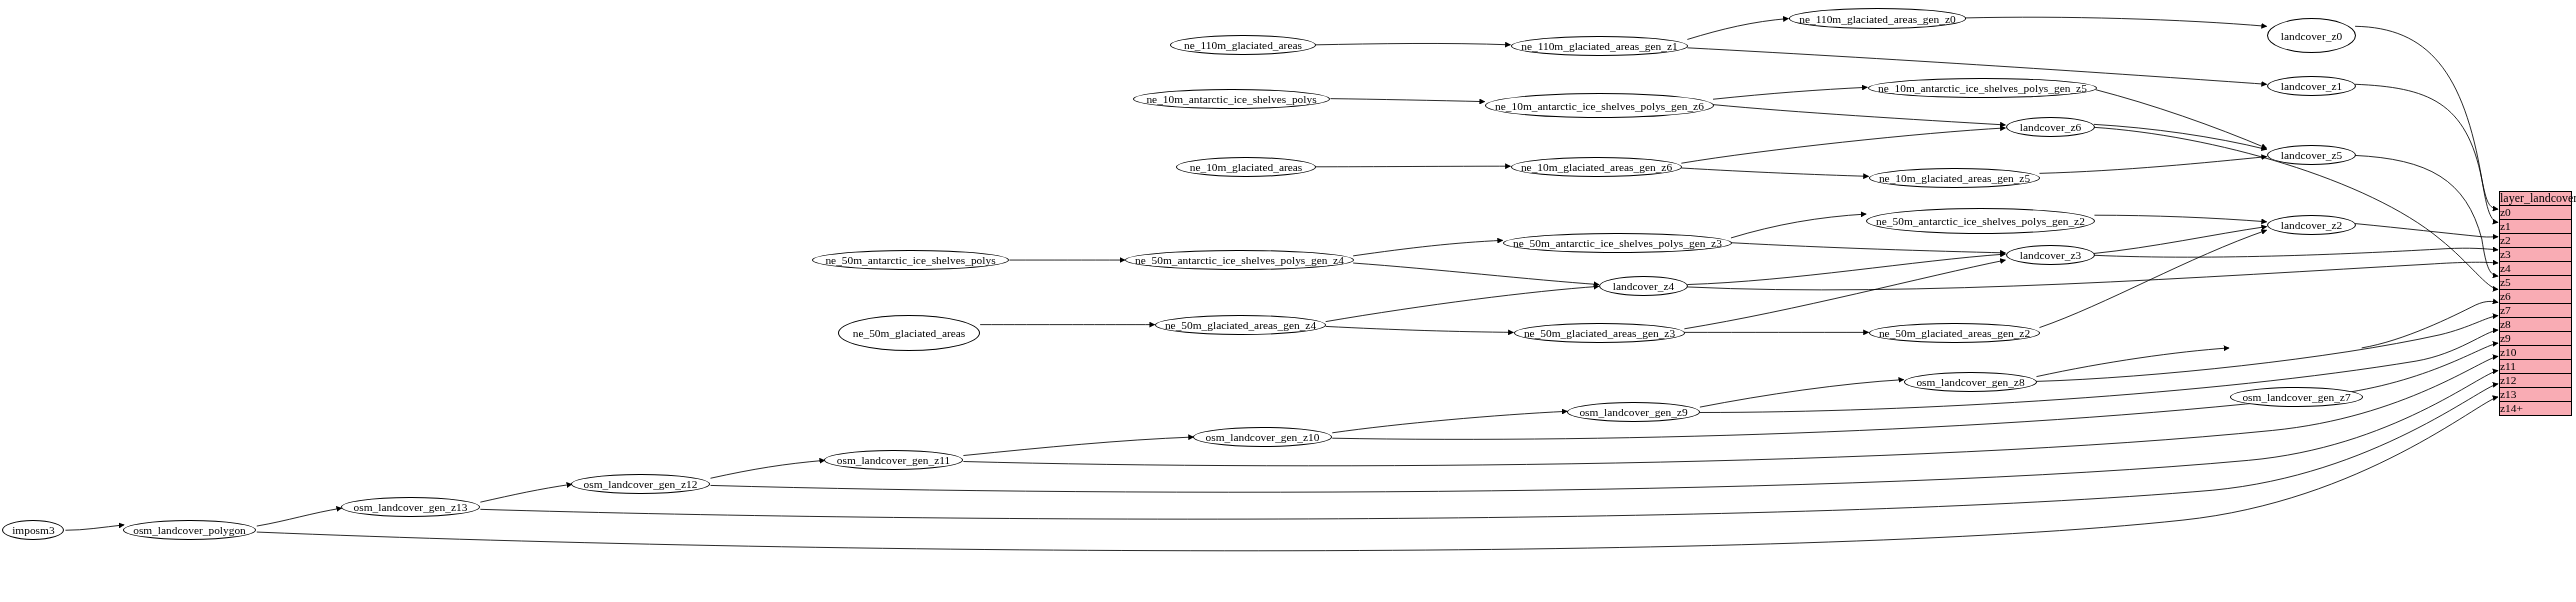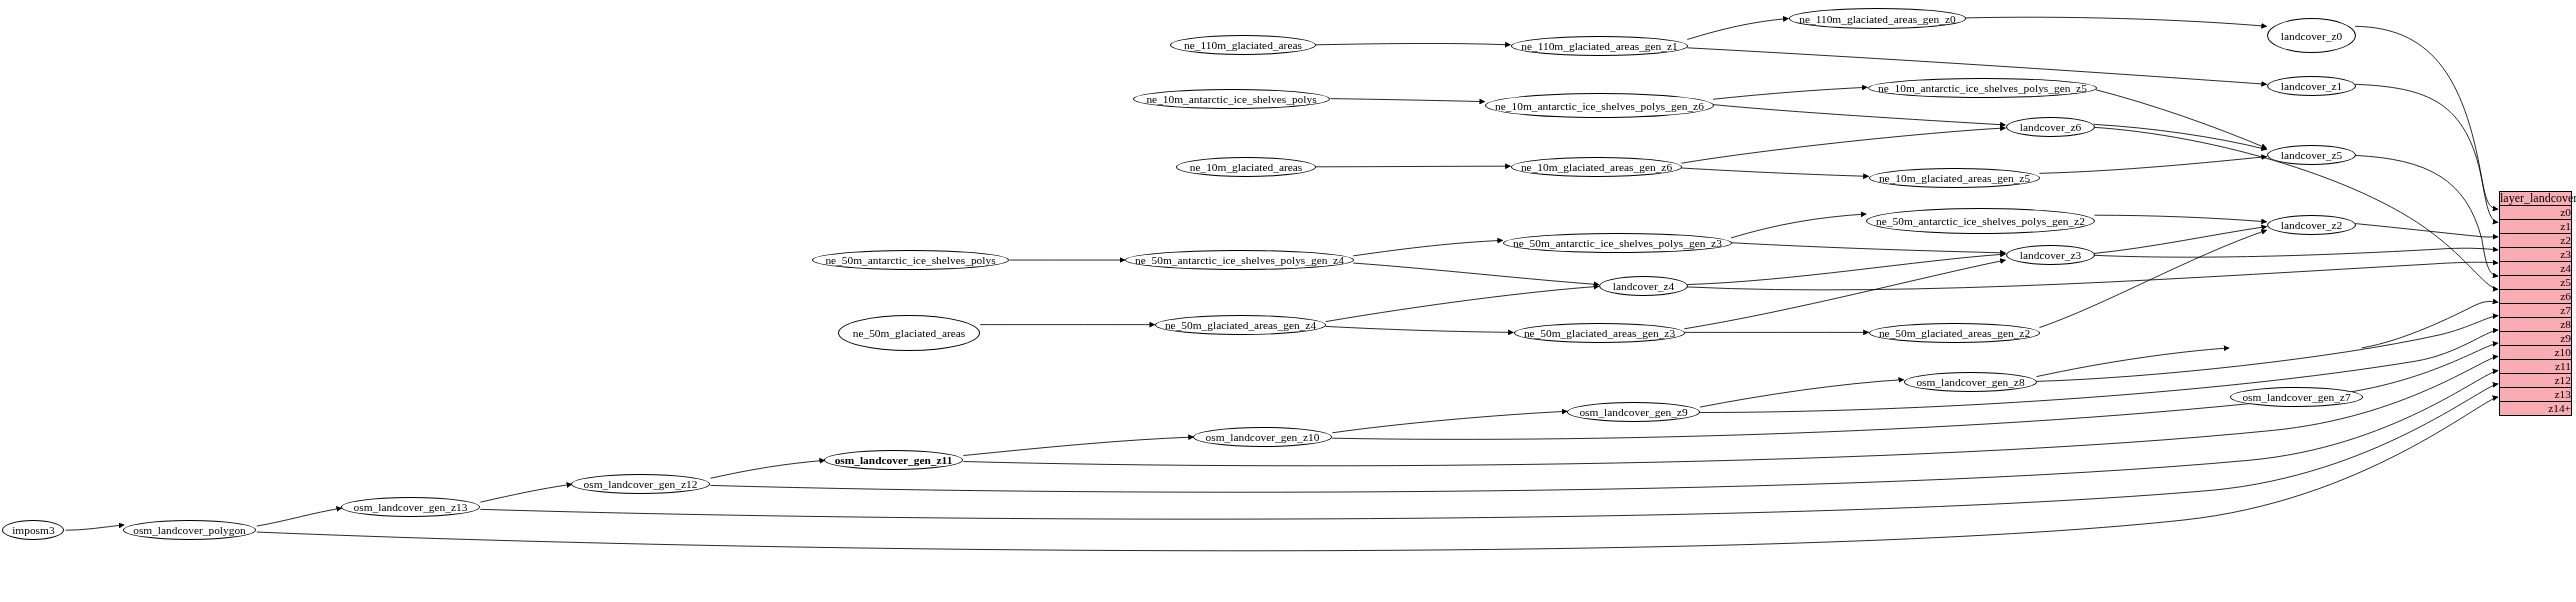--- a/index.html
+++ b/index.html
@@ -50,21 +50,21 @@
     color: #000000;
     text-align: left;
     border-bottom: 0.7px solid #000000;
     line-height: 13px;
     height: 13px;
     background: #f9acb4;
   }
   .legend-row {
     font-size: 11.4px;
     color: #000000;
-    text-align: right;
+    text-align: left;
     border-bottom: 0.7px solid #000000;
     line-height: 13px;
     height: 13px;
     background: #f9acb4;
   }
   .legend-row.last {
     border-bottom: none;
   }
 </style>
 </head>
@@ -146,21 +146,21 @@
     </div>
   <div class="node" style="left:123px;top:520px;width:133px;height:20.3px;">
       <span>osm_landcover_polygon</span>
     </div>
   <div class="node" style="left:341px;top:497px;width:139px;height:20.3px;">
       <span>osm_landcover_gen_z13</span>
     </div>
   <div class="node" style="left:571px;top:474px;width:139px;height:20.3px;">
       <span>osm_landcover_gen_z12</span>
     </div>
-  <div class="node" style="left:824px;top:450px;width:139px;height:20.3px;font-weight:bold;">
+  <div class="node" style="left:824px;top:450px;width:139px;height:20.3px;">
       <span>osm_landcover_gen_z11</span>
     </div>
   <div class="node" style="left:1193px;top:427px;width:139px;height:20.3px;">
       <span>osm_landcover_gen_z10</span>
     </div>
   <div class="node" style="left:1567px;top:402px;width:133px;height:20.3px;justify-content:center;">
       <span>osm_landcover_gen_z9</span>
     </div>
   <div class="node" style="left:1904px;top:372px;width:133px;height:20.3px;">
       <span>osm_landcover_gen_z8</span>

